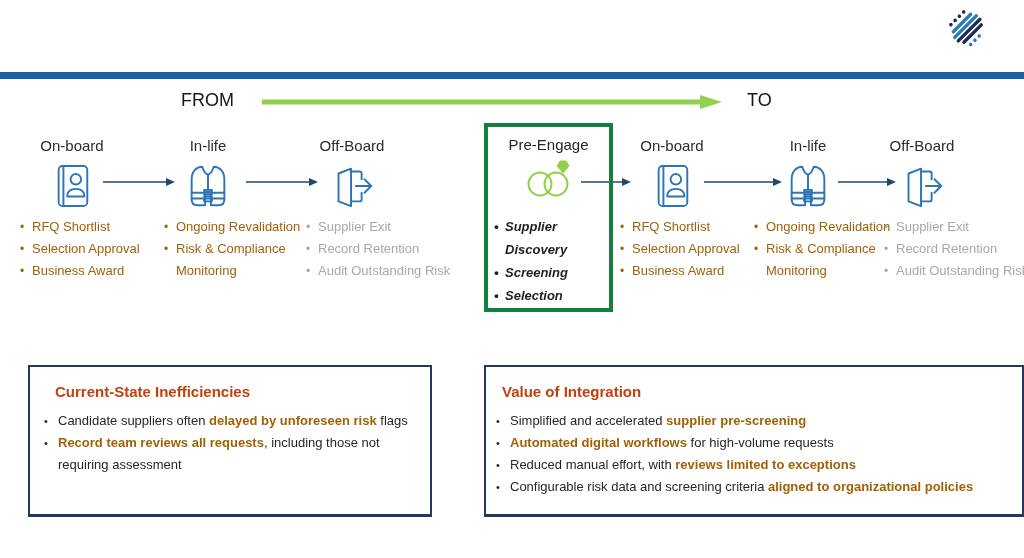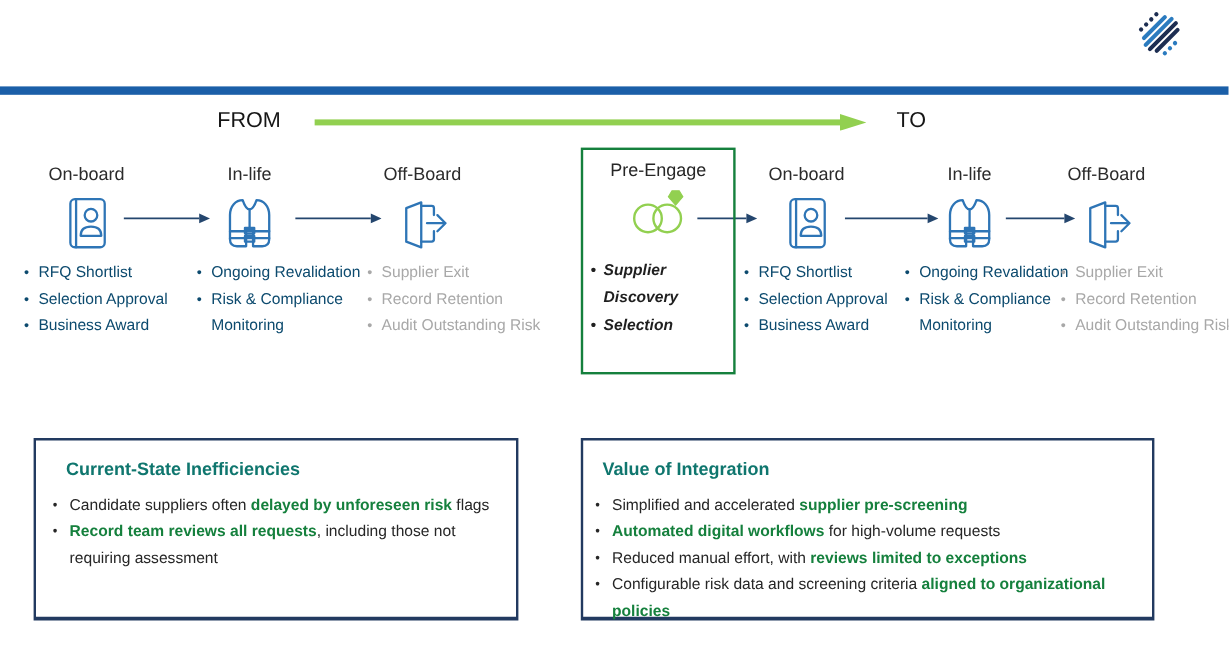--- a/index.html
+++ b/index.html
@@ -8,46 +8,46 @@
   .page-title{position:absolute;left:18px;top:12px;font-size:25px;font-weight:400;color:#1c1c1c;}
   .logo{position:absolute;left:944px;top:4px;width:52px;height:54px;}
   .topbar{position:absolute;left:0;top:72px;width:1024px;height:7px;background:#1b5fa8;}
   .fromto{position:absolute;top:90px;font-size:18px;font-weight:normal;color:#161616;}
   .from-label{left:181px;} .to-label{left:747px;}
   .green-arrow{position:absolute;left:262px;top:95px;width:460px;height:14px;}
   .stage-head{position:absolute;top:137px;width:130px;text-align:center;}
   .stage-name{font-size:15px;color:#2b2b2b;}
   .stage-icon{margin-top:7px;height:50px;display:flex;align-items:center;justify-content:center;}
   .stage-bullets{position:absolute;top:216px;width:150px;margin:0;padding:0;list-style:none;
-                 font-size:13px;color:#0c4a6e;}
+                 font-size:13px;color:#a16207;}
   .stage-bullets li{position:relative;padding-left:12px;line-height:22px;white-space:pre-line;}
   .stage-bullets li::before{content:"\2022";position:absolute;left:0;font-size:12px;}
   .muted, .muted li::before{color:#a8a8a8;}
   .conn{position:absolute;top:176px;height:12px;}
   .pre-box{position:absolute;left:484px;top:123px;width:129px;height:189px;box-sizing:border-box;
-           border:2px solid #15803d;background:transparent;}
+           border:4px solid #15803d;background:transparent;}
   .pre-title{margin-top:9px;text-align:center;font-size:15px;color:#262626;}
   .pre-icon{margin-top:4px;display:flex;justify-content:center;}
   .pre-bullets{position:absolute;left:6px;top:88px;margin:0;padding:0;list-style:none;
                font-size:13px;font-weight:bold;font-style:italic;color:#1f1f1f;}
   .pre-bullets li{position:relative;padding-left:11px;line-height:23px;}
   .pre-bullets li::before{content:"\2022";position:absolute;left:0;}
   .info-box{position:absolute;top:365px;height:152px;box-sizing:border-box;background:#fff;
             border:2px solid #223a60;border-bottom-width:3px;}
   .box-current{left:28px;width:404px;}
-  .box-value{left:484px;width:478px;}
-  .ib-title{font-weight:bold;font-size:15px;color:#0f766e;margin:16px 0 0 0;}
+  .box-value{left:484px;width:540px;}
+  .ib-title{font-weight:bold;font-size:15px;color:#c2410c;margin:16px 0 0 0;}
   .box-current .ib-title{padding-left:25px;}
   .box-value .ib-title{padding-left:16px;}
   .ib-bullets{margin:10px 0 0;padding:0;list-style:none;font-size:13px;color:#262626;}
   .box-current .ib-bullets{padding-left:12px;}
   .box-value .ib-bullets{padding-left:8px;}
   .ib-bullets li{position:relative;padding-left:16px;line-height:22px;white-space:pre-line;}
   .ib-bullets li::before{content:"\2022";position:absolute;left:2px;top:0;font-size:11px;}
-  .ib-bullets b{font-weight:700;color:#15803d;}
+  .ib-bullets b{font-weight:700;color:#a16207;}
   svg{display:block;}
 </style>
 </head>
 <body>
 
 <div class="slide">
 
 
   <div class="logo">
     <svg width="52" height="54" viewBox="0 0 52 54">
@@ -166,20 +166,21 @@
     <div class="pre-title">Pre-Engage</div>
     <div class="pre-icon">
       <svg width="58" height="42" viewBox="0 0 58 42" fill="none" stroke="#92d050" stroke-width="2">
         <circle cx="20" cy="27" r="11.5"></circle>
         <circle cx="36" cy="27" r="11.5"></circle>
         <polygon points="37,9 40,4 46,4 49,9 43,16" fill="#92d050" stroke="#92d050" stroke-width="1"></polygon>
       </svg>
     </div>
     <ul class="pre-bullets">
       <li>Supplier Discovery</li>
+      <li>Screening</li>
       <li>Selection</li>
     </ul>
   </div>
 
   <div class="stage-head" style="left:607px">
     <div class="stage-name">On-board</div>
     <div class="stage-icon">
       <svg width="42" height="48" viewBox="0 0 44 48" fill="none" stroke="#2e75b6" stroke-width="2" stroke-linecap="round" stroke-linejoin="round">
         <rect x="8" y="3" width="30" height="42" rx="4"></rect>
         <line x1="13" y1="3" x2="13" y2="45"></line>

